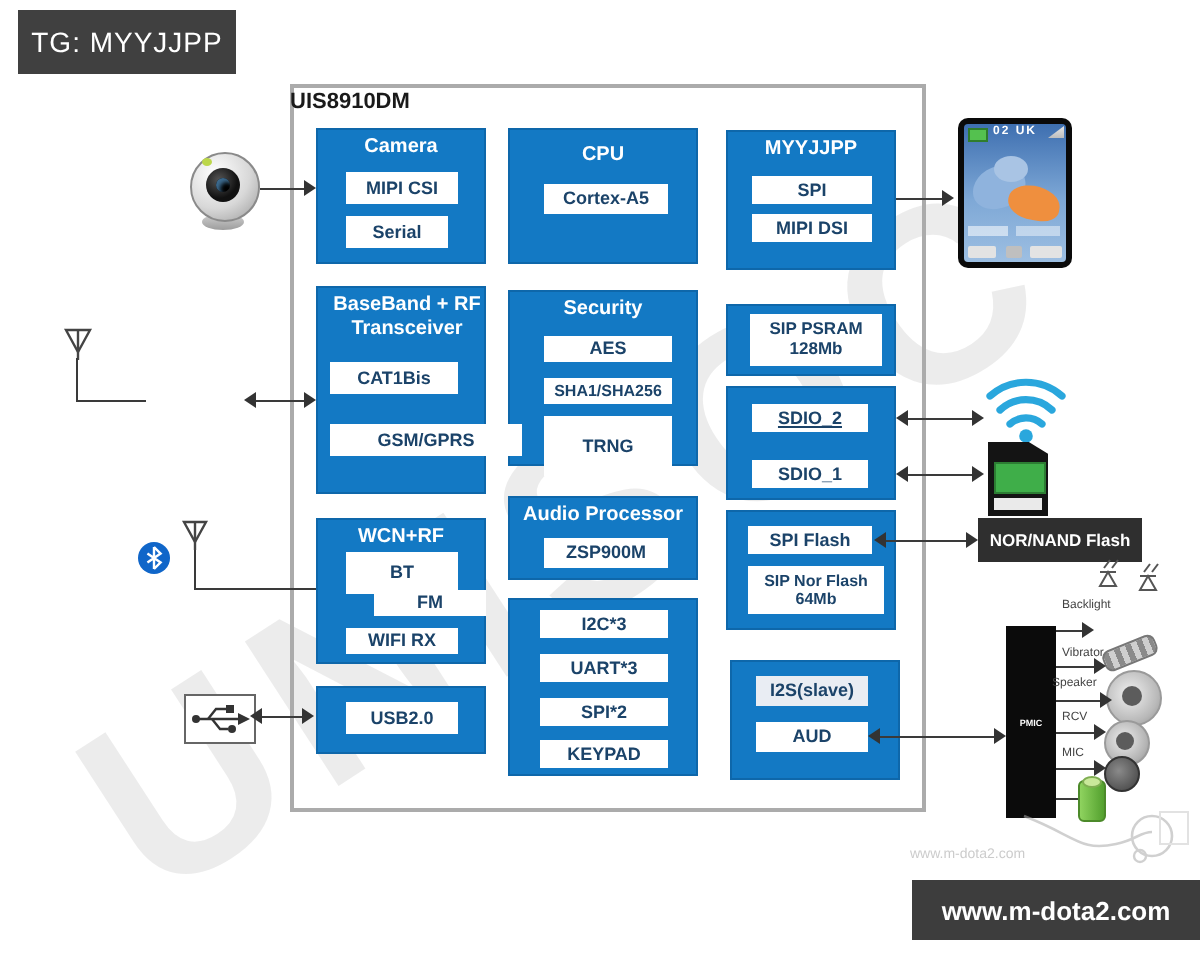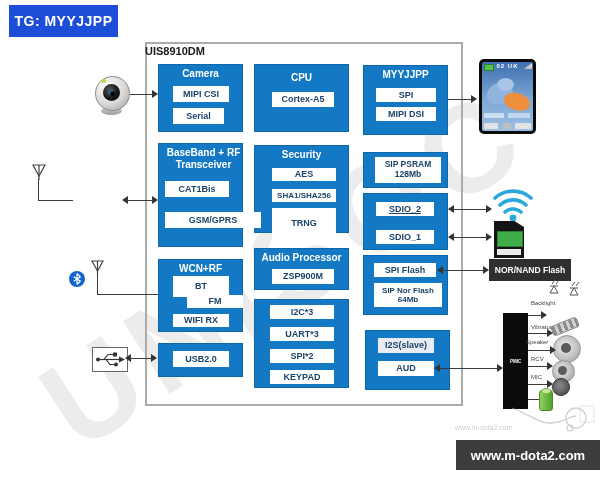--- a/index.html
+++ b/index.html
@@ -17,22 +17,22 @@
       padding-top:4px;line-height:1.15;}
   .chip{position:absolute;background:#fff;color:#1b4369;font-weight:bold;font-size:9px;
         display:flex;align-items:center;justify-content:center;z-index:3;text-align:center;
         line-height:1.15;}
   .hline{position:absolute;height:1px;background:#3a3a3a;z-index:2;}
   .vline{position:absolute;width:1px;background:#3a3a3a;z-index:2;}
   .ah-r{position:absolute;width:0;height:0;border-top:4px solid transparent;
         border-bottom:4px solid transparent;border-left:6px solid #333;z-index:2;}
   .ah-l{position:absolute;width:0;height:0;border-top:4px solid transparent;
         border-bottom:4px solid transparent;border-right:6px solid #333;z-index:2;}
-  .badge{position:absolute;left:9px;top:5px;width:109px;height:32px;background:#1d4ed8;
-         color:#fff;font-weight:bold;font-size:14px;display:flex;align-items:center;
+  .badge{position:absolute;left:9px;top:5px;width:109px;height:32px;background:#404040;
+         color:#fff;font-weight:normal;font-size:14px;display:flex;align-items:center;
          justify-content:center;letter-spacing:.5px;z-index:4;}
   .footer{position:absolute;left:456px;top:440px;width:144px;height:30px;background:#3d3d3d;
           color:#fff;font-weight:bold;font-size:13px;display:flex;align-items:center;
           justify-content:center;z-index:4;}
   .faint{position:absolute;left:455px;top:424px;font-size:7px;color:rgba(140,140,140,.45);
          z-index:1;}
   .pa{position:absolute;left:73px;top:181px;width:49px;height:38px;background:#2b2b2b;
       color:#fff;font-weight:bold;font-size:10px;display:flex;align-items:center;
       justify-content:center;z-index:2;}
   .nor{position:absolute;left:489px;top:259px;width:82px;height:22px;background:#2f2f2f;

